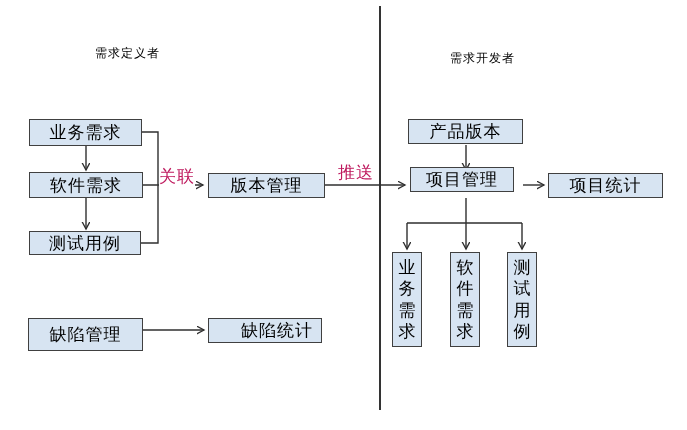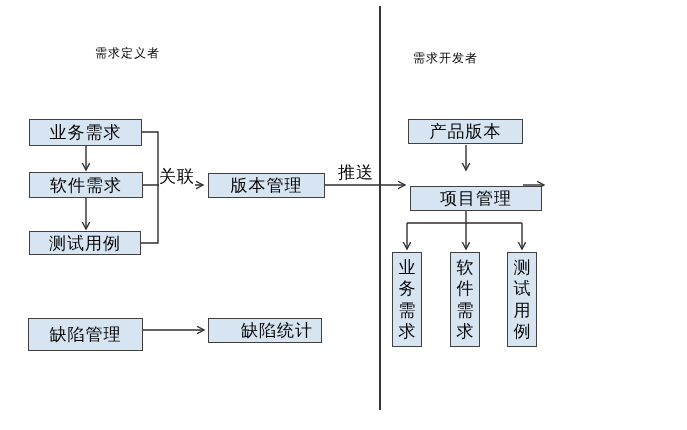--- a/index.html
+++ b/index.html
@@ -16,38 +16,38 @@
     display:flex;align-items:center;justify-content:center;box-sizing:border-box;
     font-size:17px;letter-spacing:1px;color:#000;white-space:nowrap;
   }
   .node.vertical{
     white-space:normal;letter-spacing:0;
   }
   .node.vertical .vtext{
     width:18px;word-break:break-all;line-height:1.25;text-align:center;font-size:17px;
   }
   .edge-label{
-    position:absolute;font-size:17px;color:#000000;background:#ffffff;white-space:nowrap;
+    position:absolute;font-size:17px;color:#be185d;background:#ffffff;white-space:nowrap;
     letter-spacing:1px;
   }
   .divider{
     position:absolute;left:379px;top:6px;width:2px;height:404px;background:#333333;
   }
   svg.wires{position:absolute;left:0;top:0;width:687px;height:430px;pointer-events:none;}
   svg.wires path{fill:none;stroke:#2f2f2f;stroke-width:1.4;}
 </style>
 </head>
 <body>
 
 <div id="canvas">
 
   <div class="divider"></div>
 
   <div class="section-title" style="left:95px;top:45px;">需求定义者</div>
-  <div class="section-title" style="left:413px;top:50px;text-align:right;">需求开发者</div>
+  <div class="section-title" style="left:450px;top:50px;text-align:right;">需求开发者</div>
 
   <svg class="wires" viewBox="0 0 687 430">
     <defs>
       <marker id="arrow" markerWidth="10" markerHeight="10" refX="7.5" refY="4" orient="auto" markerUnits="userSpaceOnUse">
         <path d="M0,0 L7.5,4 L0,8" style="fill:none;stroke:#2f2f2f;stroke-width:1.3"></path>
       </marker>
     </defs>
 
     <path d="M86,146 L86,170" marker-end="url(#arrow)"></path>
 
@@ -75,21 +75,22 @@
   <div class="edge-label" style="left:338px;top:161px;">推送</div>
 
   <div class="node" style="left:29px;top:119px;width:113px;height:27px;">业务需求</div>
   <div class="node" style="left:29px;top:172px;width:114px;height:26px;">软件需求</div>
   <div class="node" style="left:29px;top:231px;width:112px;height:24px;">测试用例</div>
   <div class="node" style="left:208px;top:173px;width:117px;height:25px;">版本管理</div>
   <div class="node" style="left:28px;top:318px;width:115px;height:33px;">缺陷管理</div>
   <div class="node" style="left:208px;top:318px;width:114px;height:25px;padding-left:24px;">缺陷统计</div>
 
   <div class="node" style="left:408px;top:119px;width:115px;height:25px;">产品版本</div>
-  <div class="node" style="left:410px;top:186px;width:132px;height:25px;">项目管理</div>
+  <div class="node" style="left:410px;top:167px;width:104px;height:25px;">项目管理</div>
+  <div class="node" style="left:548px;top:173px;width:115px;height:25px;">项目统计</div>
 
   <div class="node vertical" style="left:392px;top:252px;width:30px;height:95px;">
     <div class="vtext">业务需求</div>
   </div>
   <div class="node vertical" style="left:450px;top:252px;width:30px;height:95px;">
     <div class="vtext">软件需求</div>
   </div>
   <div class="node vertical" style="left:507px;top:252px;width:30px;height:95px;">
     <div class="vtext">测试用例</div>
   </div>

